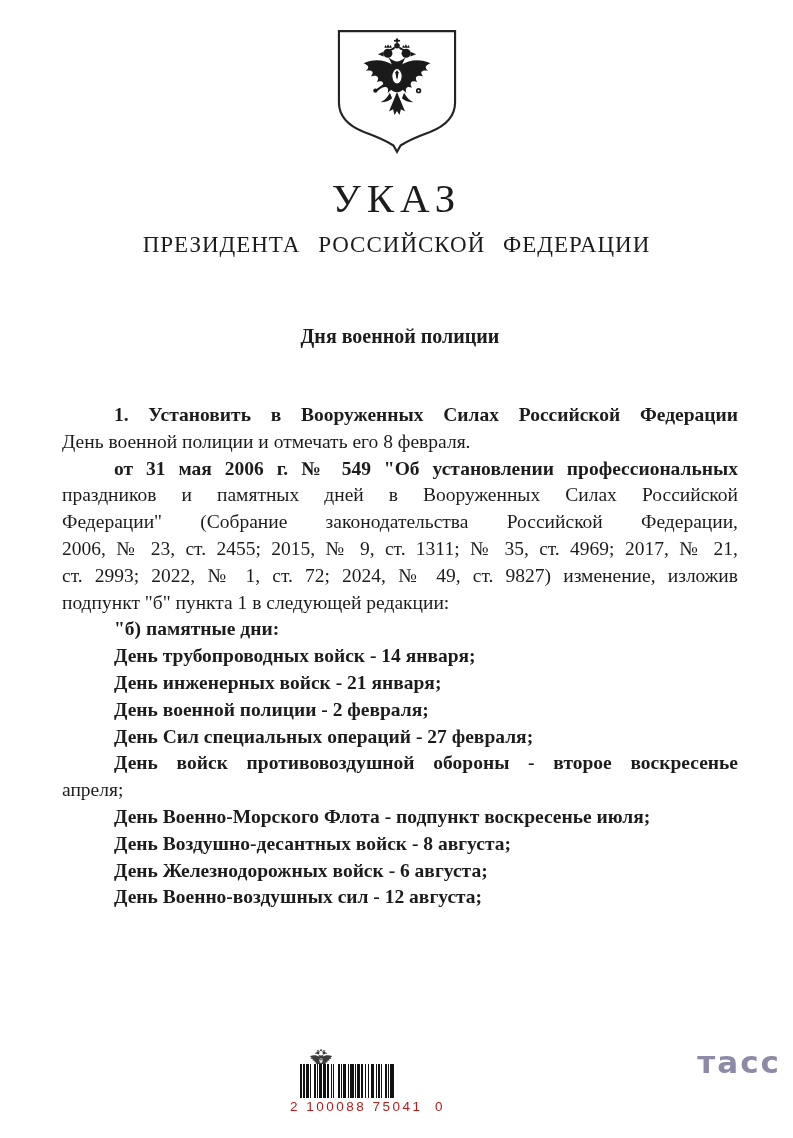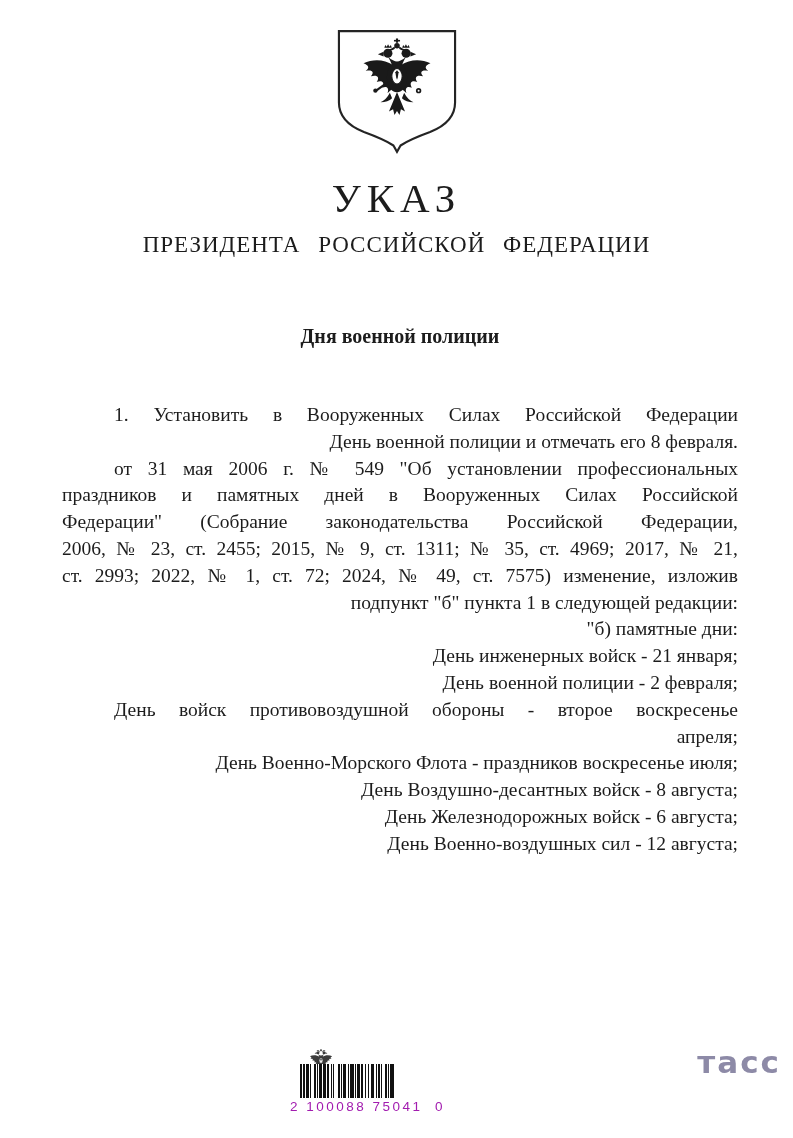--- a/index.html
+++ b/index.html
@@ -35,33 +35,33 @@
     text-align:center; font-weight:700;
     font-size:20px; line-height:27.5px;
   }
 
   
   .body-text {
     position:absolute; top:402px; left:62px; width:676px;
     font-size:19.5px; line-height:26.8px;
   }
   .para { margin:0; }
-  .para .line { display:block; text-align:right; }
+  .para .line { display:block; text-align:left; }
   .para .line.stretch { text-align:justify; text-align-last:justify; }
-  .para .line:first-child { text-indent:52px; }
+  .para .line:first-child { text-indent:52px;font-weight:bold; }
 
   
   .barcode-block { position:absolute; left:300px; top:1049px; width:120px; }
   .mini-eagle { position:absolute; left:8px; top:0; width:26px; height:15px; opacity:.85; }
   .bars { position:absolute; left:0; top:15px; height:34px; display:flex; align-items:stretch; }
   .bars i { display:block; background:#111; }
   .barcode-digits {
     position:absolute; left:-10px; top:50px; width:130px;
     font-family:"Liberation Sans","DejaVu Sans",sans-serif;
-    font-size:13.5px; letter-spacing:2.5px; color:#a21caf; white-space:pre;
+    font-size:13.5px; letter-spacing:2.5px; color:#b91c1c; white-space:pre;
   }
 
   
   .tass-logo {
     position:absolute; right:12px; top:1044px;
     font-family:"DejaVu Sans","Liberation Sans",sans-serif;
     font-weight:700; font-size:31px; letter-spacing:2px;
     color:#8d8aa7;
   }
 </style>
@@ -130,38 +130,44 @@
   <div class="body-text">
       <p class="para">
         <span class="line stretch">1. Установить в Вооруженных Силах Российской Федерации</span>
         <span class="line">День военной полиции и отмечать его 8 февраля.</span>
       </p>
       <p class="para">
         <span class="line stretch">от 31 мая 2006 г. № 549 "Об установлении профессиональных</span>
         <span class="line stretch">праздников и памятных дней в Вооруженных Силах Российской</span>
         <span class="line stretch">Федерации" (Собрание законодательства Российской Федерации,</span>
         <span class="line stretch">2006, № 23, ст. 2455; 2015, № 9, ст. 1311; № 35, ст. 4969; 2017, № 21,</span>
-        <span class="line stretch">ст. 2993; 2022, № 1, ст. 72; 2024, № 49, ст. 7575) изменение, изложив</span>
+        <span class="line stretch">ст. 2993; 2022, № 1, ст. 72; 2024, № 49, ст. 9827) изменение, изложив</span>
         <span class="line">подпункт "б" пункта 1 в следующей редакции:</span>
       </p>
       <p class="para">
         <span class="line">"б) памятные дни:</span>
       </p>
       <p class="para">
+        <span class="line">День трубопроводных войск - 14 января;</span>
+      </p>
+      <p class="para">
         <span class="line">День инженерных войск - 21 января;</span>
       </p>
       <p class="para">
         <span class="line">День военной полиции - 2 февраля;</span>
+      </p>
+      <p class="para">
+        <span class="line">День Сил специальных операций - 27 февраля;</span>
       </p>
       <p class="para">
         <span class="line stretch">День войск противовоздушной обороны - второе воскресенье</span>
         <span class="line">апреля;</span>
       </p>
       <p class="para">
-        <span class="line">День Военно-Морского Флота - праздников воскресенье июля;</span>
+        <span class="line">День Военно-Морского Флота - подпункт воскресенье июля;</span>
       </p>
       <p class="para">
         <span class="line">День Воздушно-десантных войск - 8 августа;</span>
       </p>
       <p class="para">
         <span class="line">День Железнодорожных войск - 6 августа;</span>
       </p>
       <p class="para">
         <span class="line">День Военно-воздушных сил - 12 августа;</span>
       </p>

